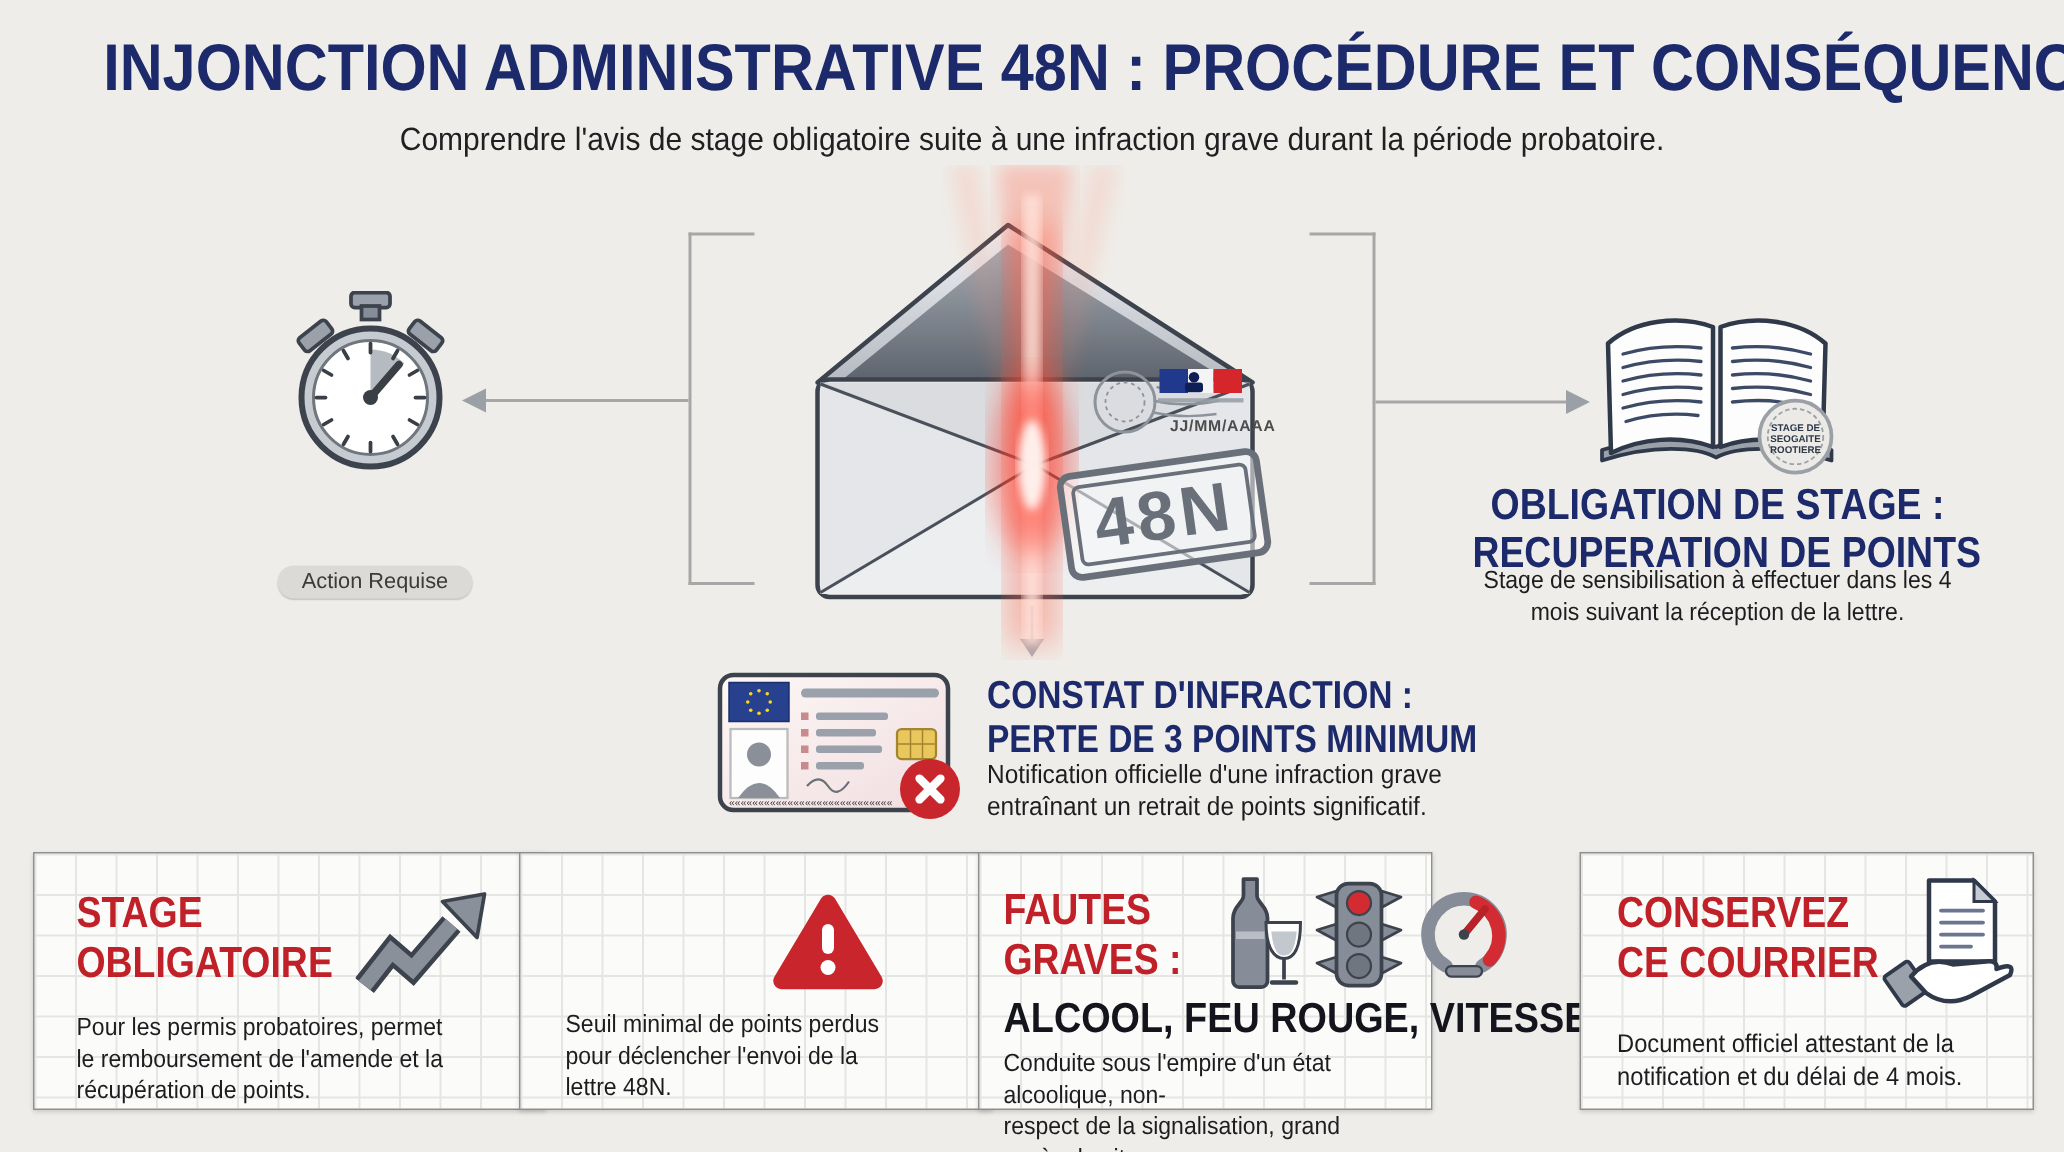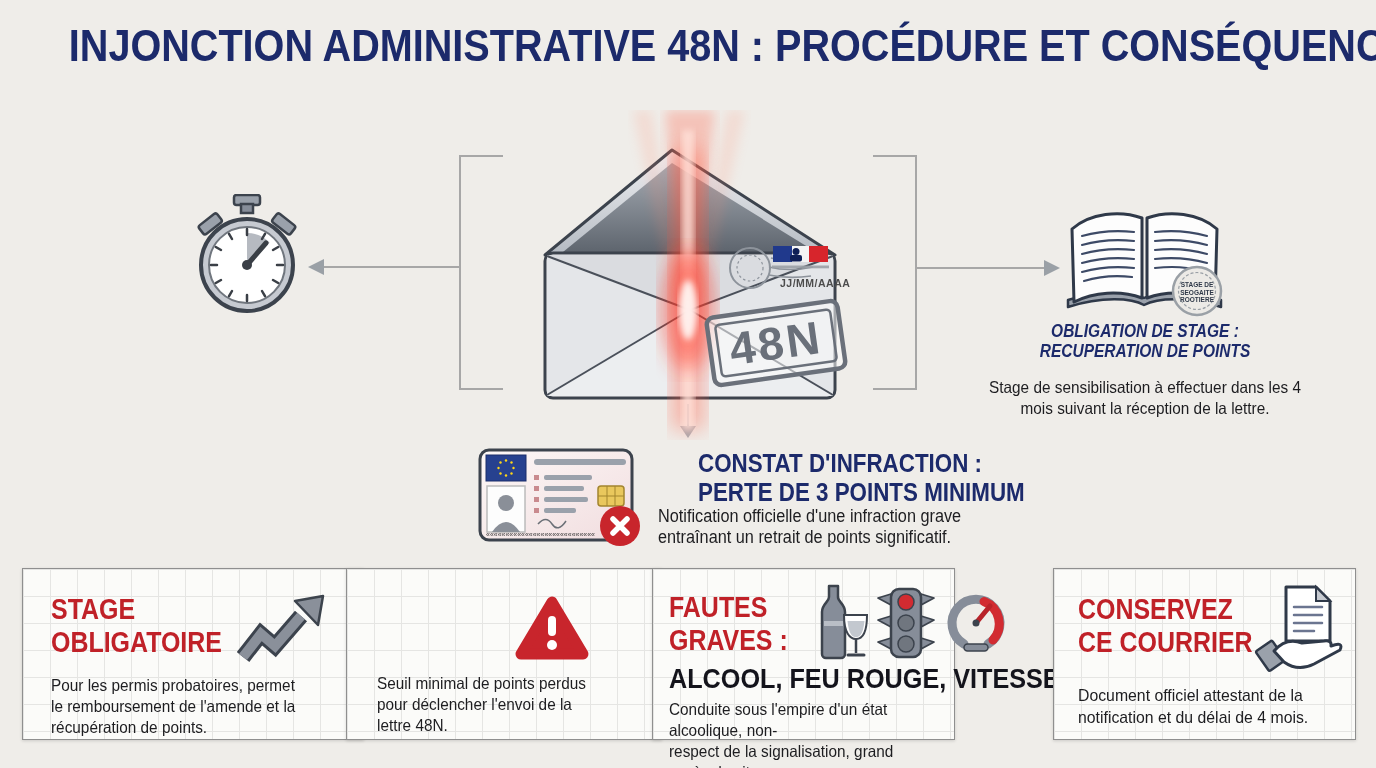--- a/index.html
+++ b/index.html
@@ -30,20 +30,23 @@
   svg{display:block;}
 </style>
 </head>
 <body>
 
 <div id="canvas">
 
   <div class="abs navy" style="left:0;top:22px;width:1376px;font-size:44px;font-weight:bold;line-height:1.1;text-align:center;">
     <div class="sx9c" style="white-space:nowrap;">INJONCTION ADMINISTRATIVE 48N : PROCÉDURE ET CONSÉQUENCES</div>
   </div>
+  <div class="abs" style="left:0;top:81px;width:1376px;font-size:21.5px;color:#202022;text-align:center;">
+    <div class="semicond-c" style="white-space:nowrap;">Comprendre l'avis de stage obligatoire suite à une infraction grave durant la période probatoire.</div>
+  </div>
 
   <div class="abs vline" style="left:459px;top:155px;width:2px;height:235px;"></div>
   <div class="abs hline-seg" style="left:459px;top:155px;width:44px;height:2px;"></div>
   <div class="abs hline-seg" style="left:459px;top:388px;width:44px;height:2px;"></div>
   <div class="abs hline-seg" style="left:324px;top:266px;width:135px;height:2px;"></div>
   <div class="abs" style="left:308px;top:259px;width:0;height:0;border-top:8px solid transparent;border-bottom:8px solid transparent;border-right:16px solid #9aa0a6;"></div>
 
   <div class="abs vline" style="left:915px;top:155px;width:2px;height:235px;"></div>
   <div class="abs hline-seg" style="left:873px;top:155px;width:44px;height:2px;"></div>
   <div class="abs hline-seg" style="left:873px;top:388px;width:44px;height:2px;"></div>
@@ -76,20 +79,23 @@
         <line x1="39" y1="102.2" x2="42" y2="97"></line>
       <line x1="25.8" y1="89" x2="31" y2="86"></line>
         <line x1="21" y1="71" x2="27" y2="71"></line>
       <line x1="25.8" y1="53" x2="31" y2="56"></line>
         <line x1="39" y1="39.8" x2="42" y2="45"></line>
     </g>
     <line x1="57" y1="71" x2="76" y2="49" stroke="#3a3f46" stroke-width="5" stroke-linecap="round"></line>
     <circle cx="57" cy="71" r="5" fill="#3a3f46"></circle>
   </svg>
 
+  <div class="abs center" style="left:95px;top:377px;width:310px;">
+    <span class="badge-pill">Action Requise</span>
+  </div>
 
   <svg class="abs" style="left:515px;top:110px;" width="370" height="330" viewBox="0 0 370 330">
     <defs>
       <linearGradient id="flapGrad" x1="0" y1="0" x2="0" y2="1">
         <stop offset="0" stop-color="#f2f3f5"></stop>
           <stop offset="1" stop-color="#b4bac2"></stop>
       </linearGradient>
       <linearGradient id="flapInner" x1="0" y1="0" x2="0" y2="1">
         <stop offset="0" stop-color="#a6acb4"></stop>
           <stop offset="1" stop-color="#5e656e"></stop>
@@ -174,21 +180,21 @@
     </g>
     <g>
       <circle cx="135" cy="88" r="24" fill="#eceae6" stroke="#9aa0a6" stroke-width="2.5"></circle>
       <circle cx="135" cy="88" r="18.5" fill="none" stroke="#9aa0a6" stroke-width="1.2" stroke-dasharray="3,2"></circle>
       <text x="135" y="84" text-anchor="middle" font-size="6.5" font-weight="bold" fill="#2f3949">STAGE DE</text>
       <text x="135" y="91.5" text-anchor="middle" font-size="6.5" font-weight="bold" fill="#2f3949">SEOGAITE</text>
       <text x="135" y="99" text-anchor="middle" font-size="6.5" font-weight="bold" fill="#2f3949">ROOTIERE</text>
     </g>
   </svg>
 
-  <div class="abs navy condc center" style="left:955px;top:322px;width:380px;font-size:18px;line-height:1.1;font-style:italic;">
+  <div class="abs navy condc center" style="left:955px;top:322px;width:380px;font-size:29px;line-height:1.1;">
     <div class="hl">OBLIGATION DE STAGE :</div>
     <div class="hl">RECUPERATION DE POINTS</div>
   </div>
   <p class="abs bodytext semicond-c center" style="left:965px;top:377px;width:360px;font-size:16.5px;line-height:1.28;">Stage de sensibilisation à effectuer dans les 4
 mois suivant la réception de la lettre.</p>
 
   <svg class="abs" style="left:478px;top:446px;" width="165" height="102" viewBox="0 0 165 102">
     <defs>
       <linearGradient id="cardGrad" x1="0" y1="0" x2="1" y2="1">
         <stop offset="0" stop-color="#fdf8f7"></stop>
@@ -230,21 +236,21 @@
       <path d="M120,50 h26 M129,40 v20 M137,40 v20" stroke="#a3852f" stroke-width="1" fill="none"></path>
     </g>
     <path d="M60,78 q8,-9 14,0 t14,-3" stroke="#6b7077" stroke-width="1.5" fill="none"></path>
     <text x="8" y="91" font-size="7" fill="#3a3a3a">««««««««««««««««««««««««««««</text>
     <g>
       <circle cx="142" cy="80" r="20" fill="#c8252c"></circle>
       <path d="M135,73 L149,87 M149,73 L135,87" stroke="#ffffff" stroke-width="5.5" stroke-linecap="round"></path>
     </g>
   </svg>
 
-  <div class="abs navy condl" style="left:658px;top:449px;font-size:26px;line-height:1.12;margin-left:40px;">
+  <div class="abs navy condl" style="left:658px;top:449px;font-size:26px;line-height:1.12;">
     <div class="hl">CONSTAT D'INFRACTION :</div>
     <div class="hl">PERTE DE 3 POINTS MINIMUM</div>
   </div>
   <p class="abs bodytext semicond-l" style="left:658px;top:506px;font-size:17.5px;line-height:1.22;">Notification officielle d'une infraction grave
 entraînant un retrait de points significatif.</p>
 
   <section class="card" style="left:22px;width:342px;">
     <div class="card-h red condl" style="left:28px;top:24px;">
       <div class="hl">STAGE</div>
       <div class="hl">OBLIGATOIRE</div>

